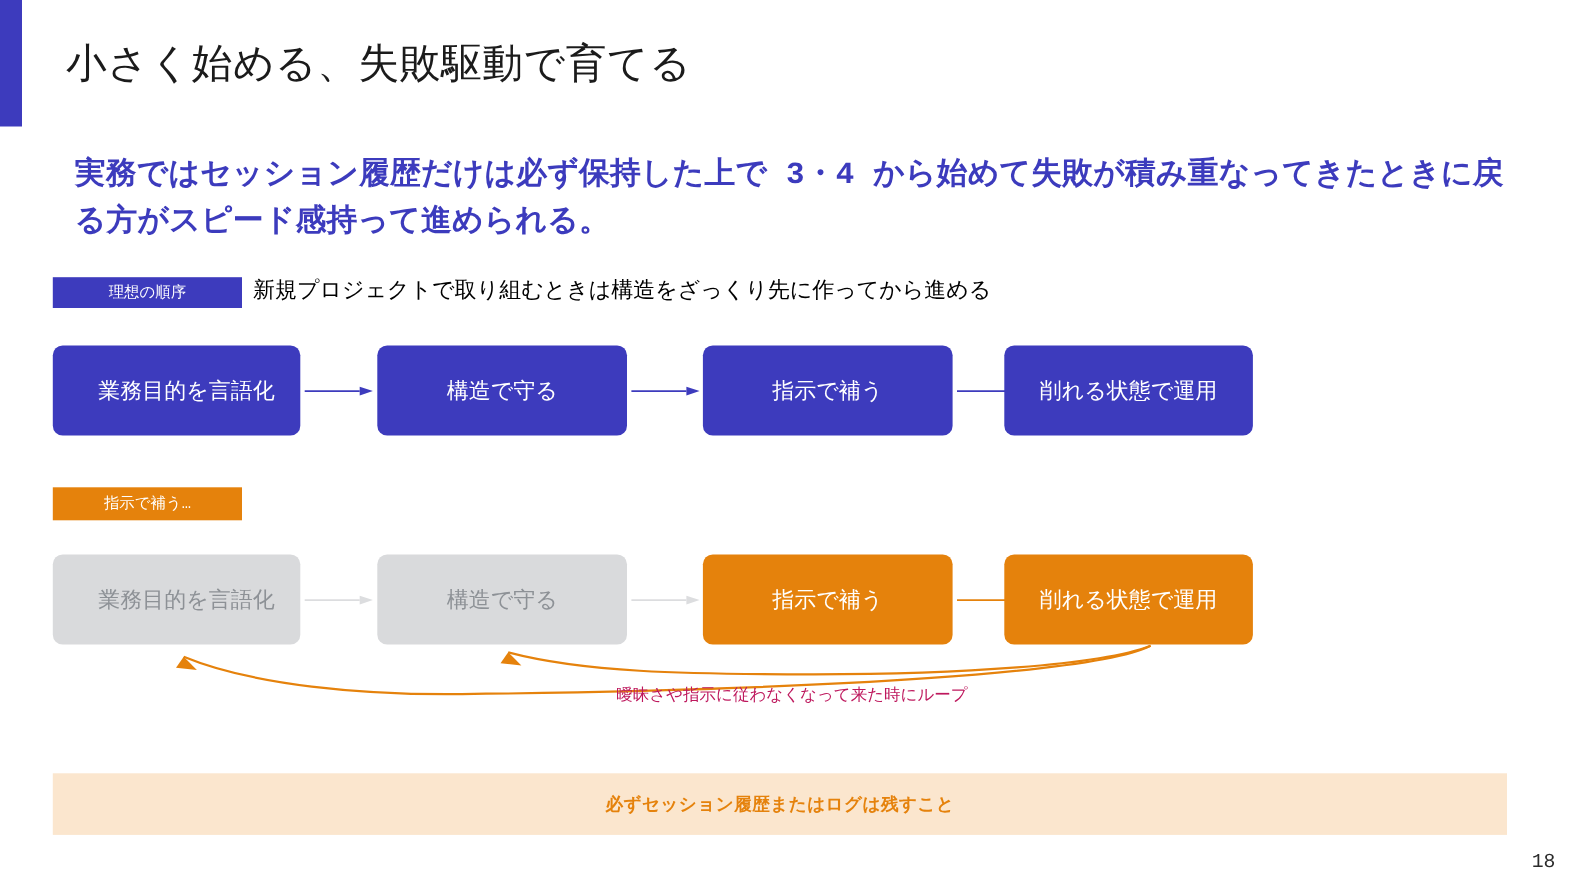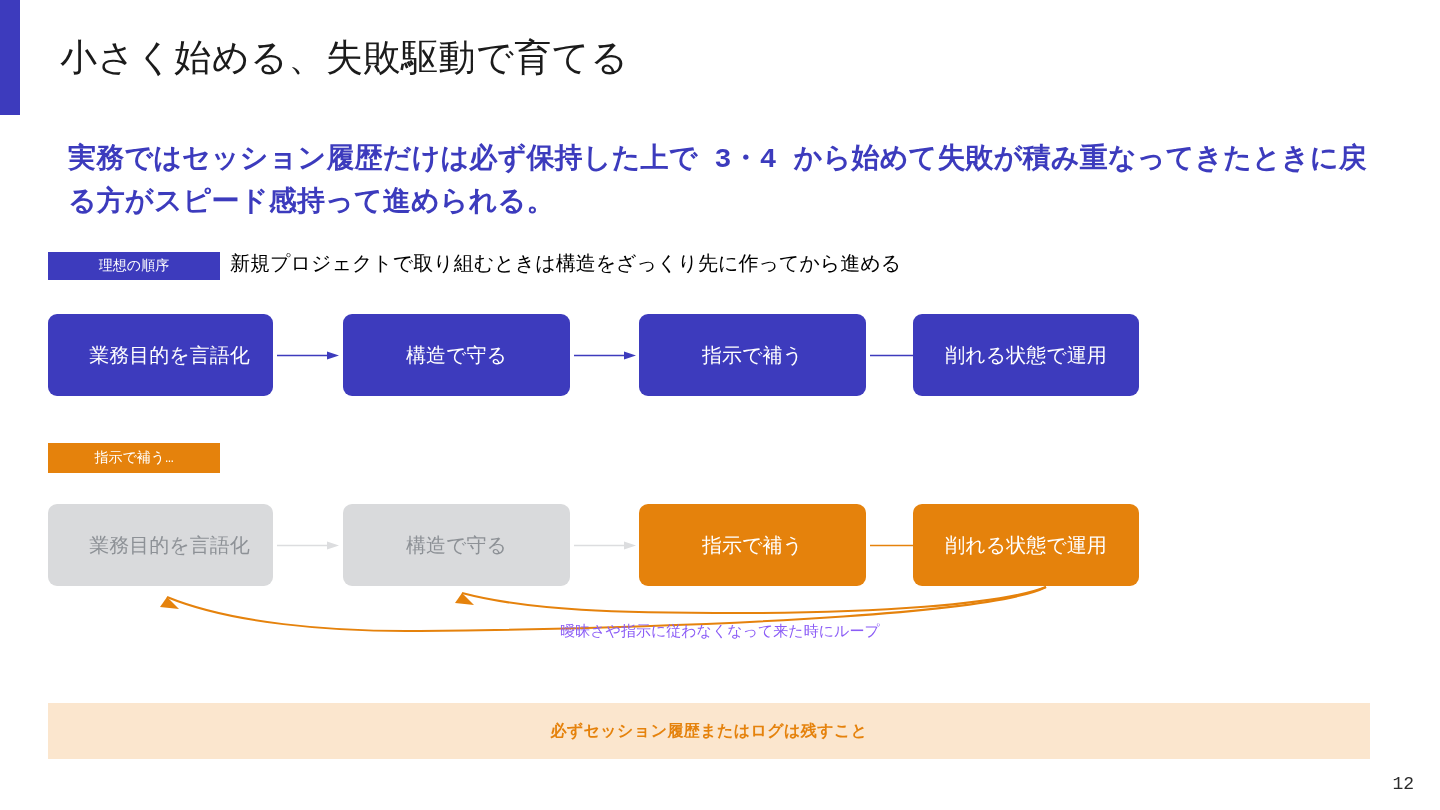--- a/index.html
+++ b/index.html
@@ -139,21 +139,21 @@
     height: 80px;
     pointer-events: none;
   }
   .loop-caption {
     position: absolute;
     left: 0;
     top: 622px;
     width: 1440px;
     text-align: center;
     font-size: 15px;
-    color: #8b5cf6;
+    color: #be185d;
   }
 
   
   .banner {
     position: absolute;
     left: 48px;
     top: 703px;
     width: 1322px;
     height: 56px;
     background: #fbe6ce;
@@ -272,15 +272,15 @@
       <path d="M 1046 12 C 1000 30, 870 38, 740 38 C 620 38, 530 36, 462 18" fill="none" stroke="#e5820c" stroke-width="2"></path>
       <polygon points="462,18 474,30, 455,28" fill="#e5820c"></polygon>
     </svg>
   </div>
   <div class="loop-caption">曖昧さや指示に従わなくなって来た時にループ</div>
 
   <div class="banner">
     <span class="banner-text">必ずセッション履歴またはログは残すこと</span>
   </div>
 
-  <div class="page-num">12</div>
+  <div class="page-num">18</div>
 
 </div>
 
 </body></html>

